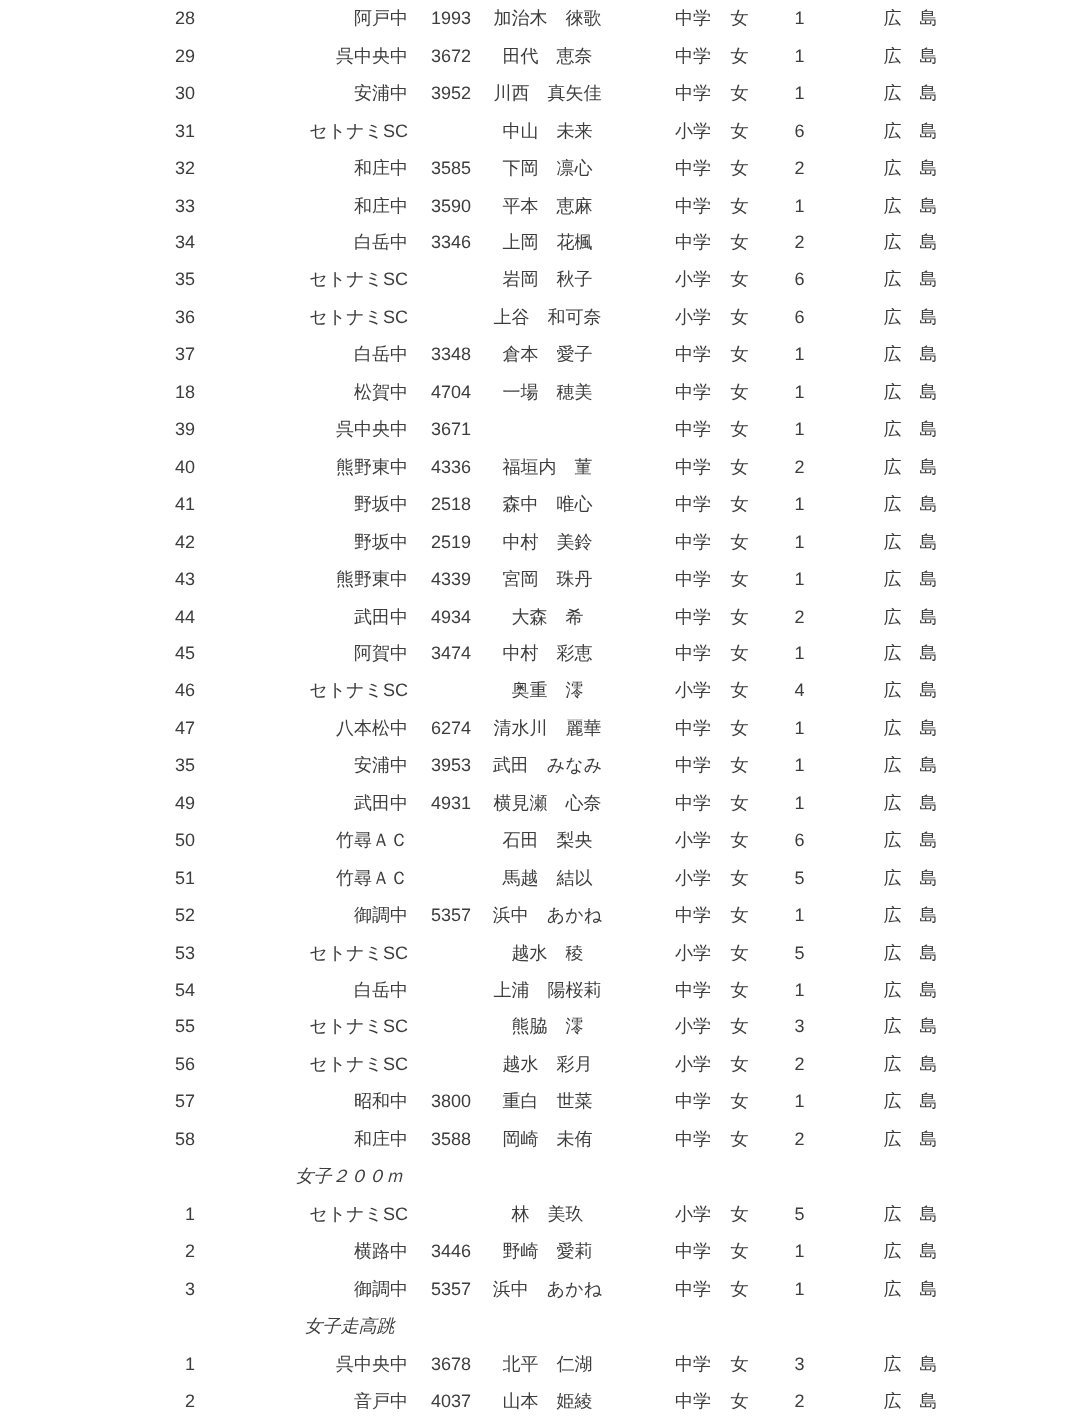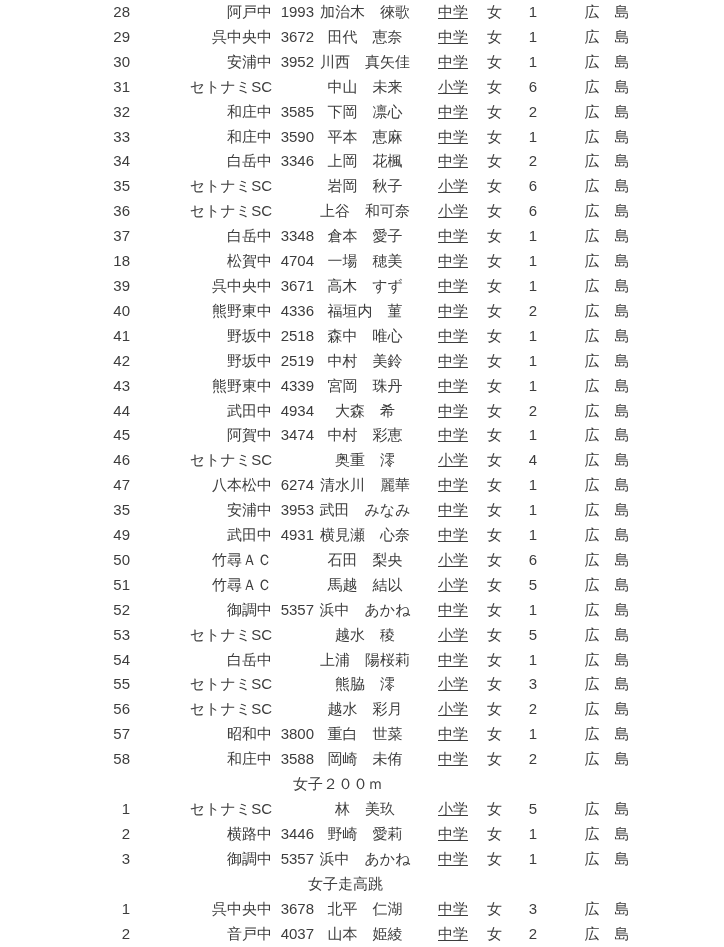--- a/index.html
+++ b/index.html
@@ -2,36 +2,36 @@
 <html><head>
 <meta charset="utf-8">
 <style>
   html, body { margin: 0; padding: 0; background: #ffffff; }
   .page {
     position: relative;
     width: 724px;
     height: 947px;
     background: #ffffff;
     font-family: "Liberation Sans", sans-serif;
-    font-size: 15px;
+    font-size: 12px;
     color: #3d3d3d;
     overflow: hidden;
   }
   .table { position: absolute; top: 0; left: 0; width: 724px; }
   .row { position: relative; height: 24.92px; line-height: 24.92px; white-space: pre; }
   .cell { position: absolute; top: 0; display: block; }
   .cell.no      { left: 85px;  width: 45px;  text-align: right;  }
   .cell.team    { left: 137px; width: 135px; text-align: right;   }
   .cell.reg     { left: 254px; width: 60px;  text-align: right;  }
   .cell.name    { left: 290px; width: 150px; text-align: center; }
-  .cell.level   { left: 438px; width: 36px;  text-align: left; text-decoration: underline;   }
+  .cell.level   { left: 438px; width: 36px;  text-align: right;   }
   .cell.gender  { left: 487px; width: 18px;  text-align: left;   }
   .cell.grade   { left: 520px; width: 26px;  text-align: center; }
   .cell.pref    { left: 575px; width: 64px;  text-align: center;   }
-  .cell.section-title { left: 83px; width: 300px; text-align: right; }
+  .cell.section-title { left: 83px; width: 300px; text-align: center; font-style: italic; }
 </style>
 </head>
 <body>
 
 <div class="page" style="color: rgb(61, 61, 61); background: rgb(255, 255, 255);">
   <div class="table" id="table">
   <div class="row">
     <span class="cell no">28</span>
     <span class="cell team">阿戸中</span>
     <span class="cell reg">1993</span>
@@ -149,21 +149,20 @@
     <span class="cell level">中学</span>
     <span class="cell gender">女</span>
     <span class="cell grade">1</span>
     <span class="cell pref">広　島</span>
   </div>
 
   <div class="row">
     <span class="cell no">39</span>
     <span class="cell team">呉中央中</span>
     <span class="cell reg">3671</span>
-    <span class="cell name">高木　すず</span>
     <span class="cell level">中学</span>
     <span class="cell gender">女</span>
     <span class="cell grade">1</span>
     <span class="cell pref">広　島</span>
   </div>
 
   <div class="row">
     <span class="cell no">40</span>
     <span class="cell team">熊野東中</span>
     <span class="cell reg">4336</span>

